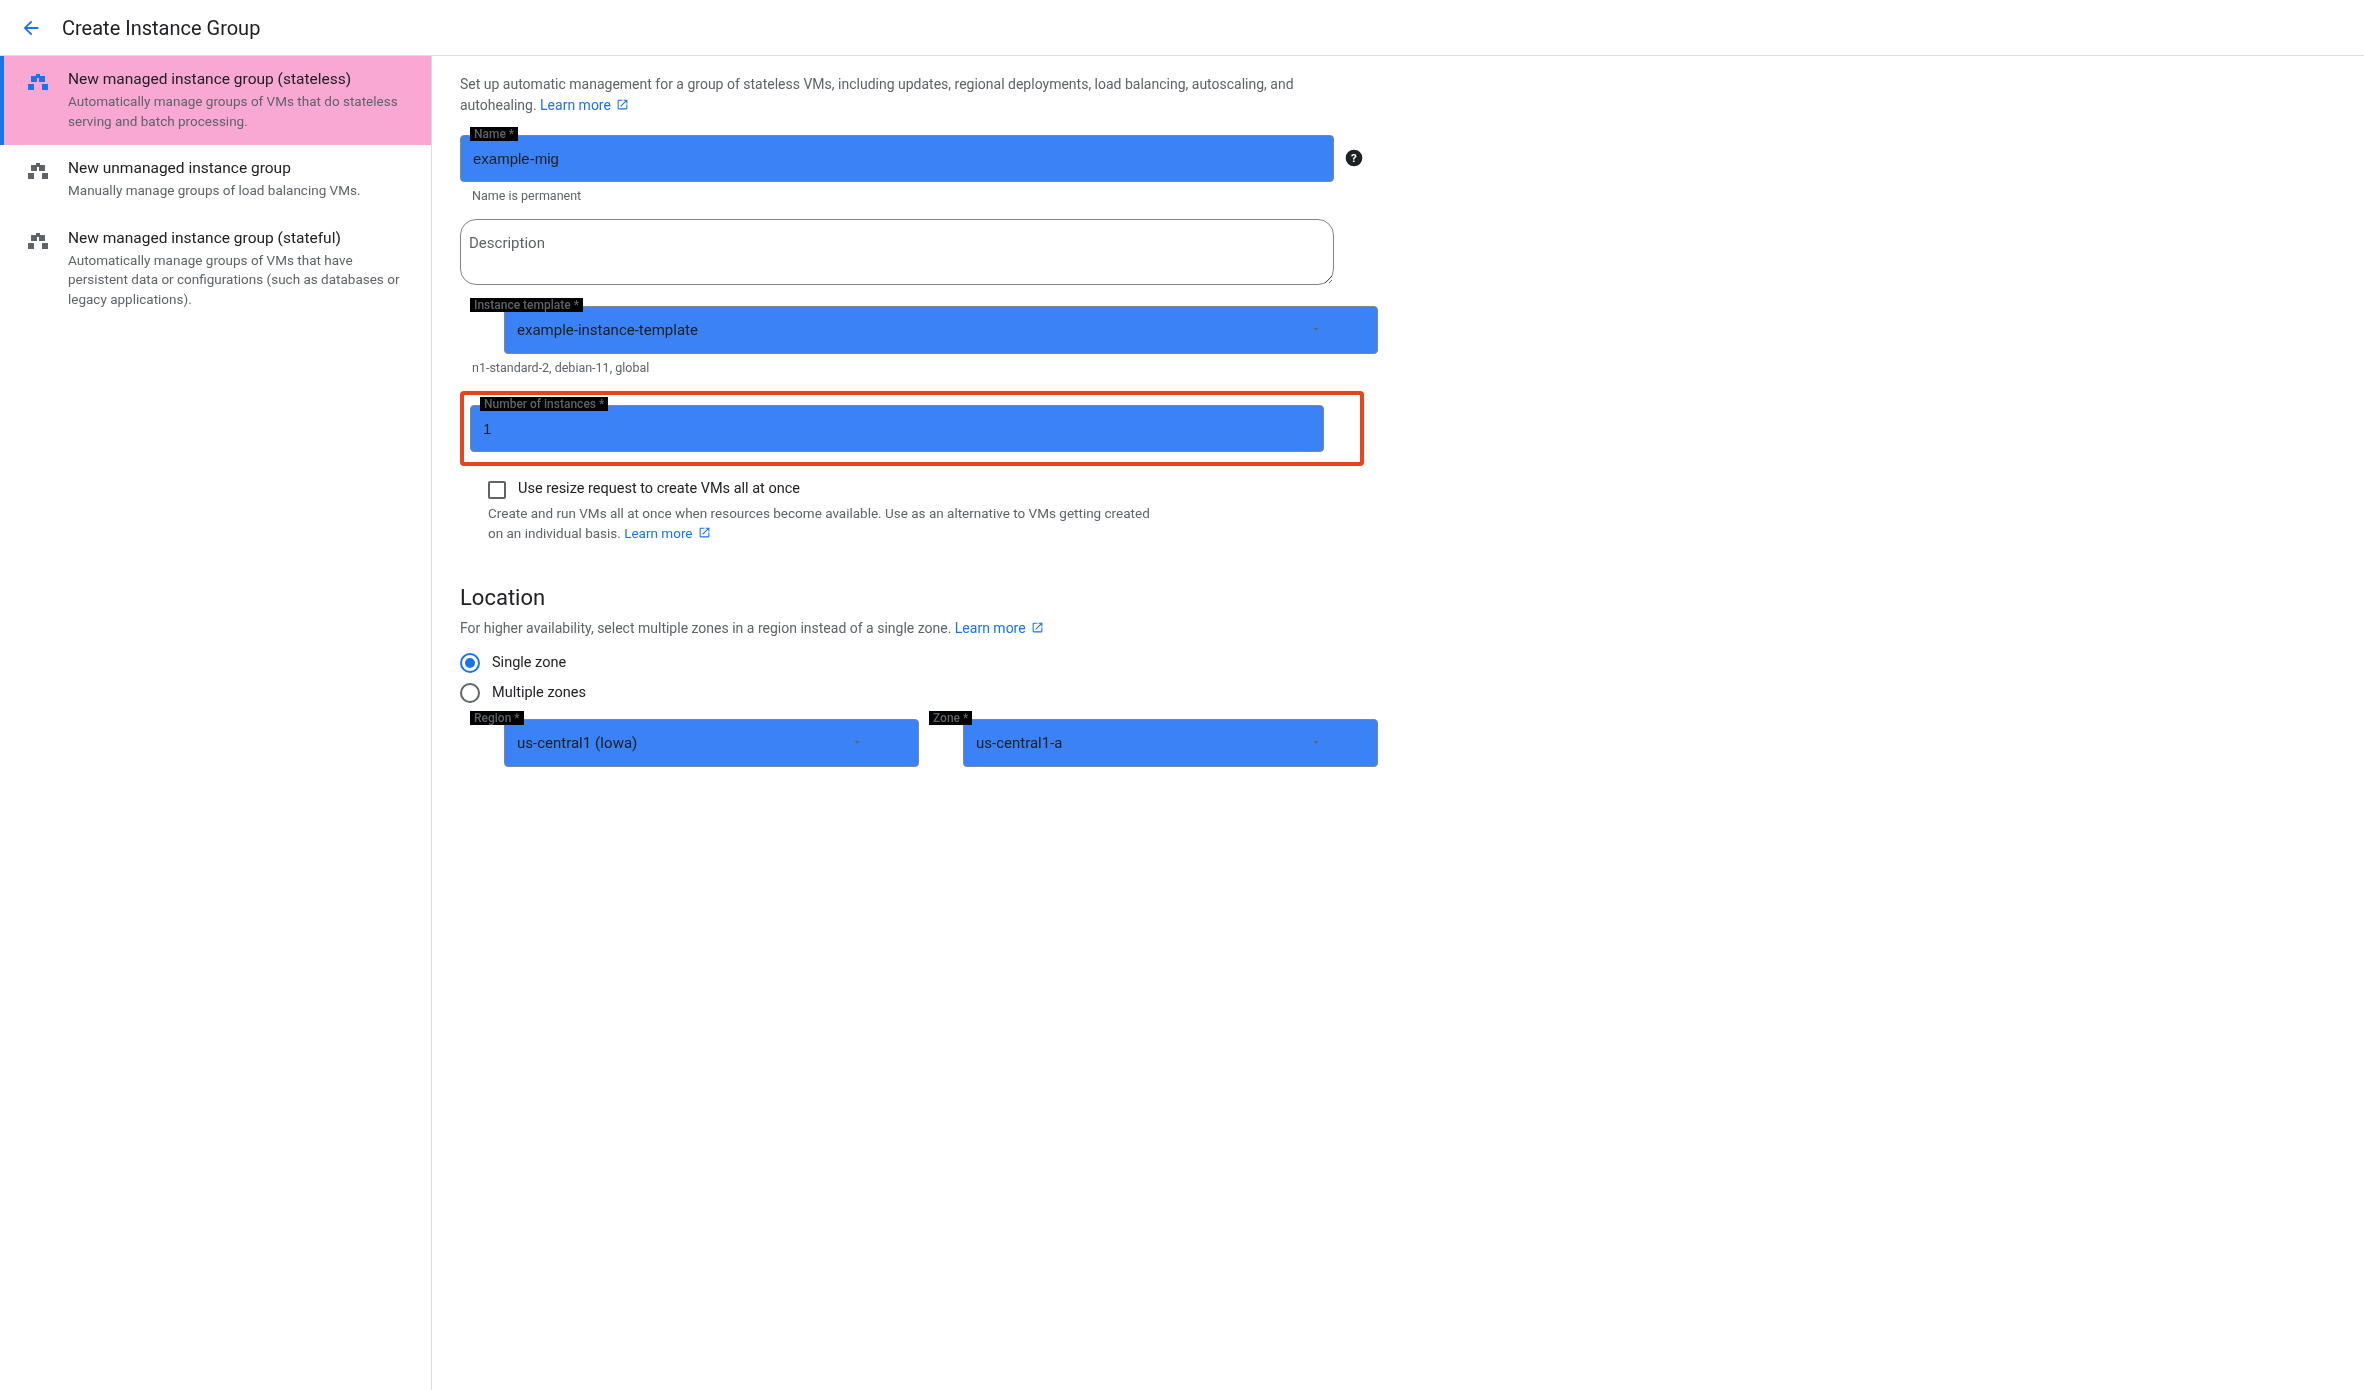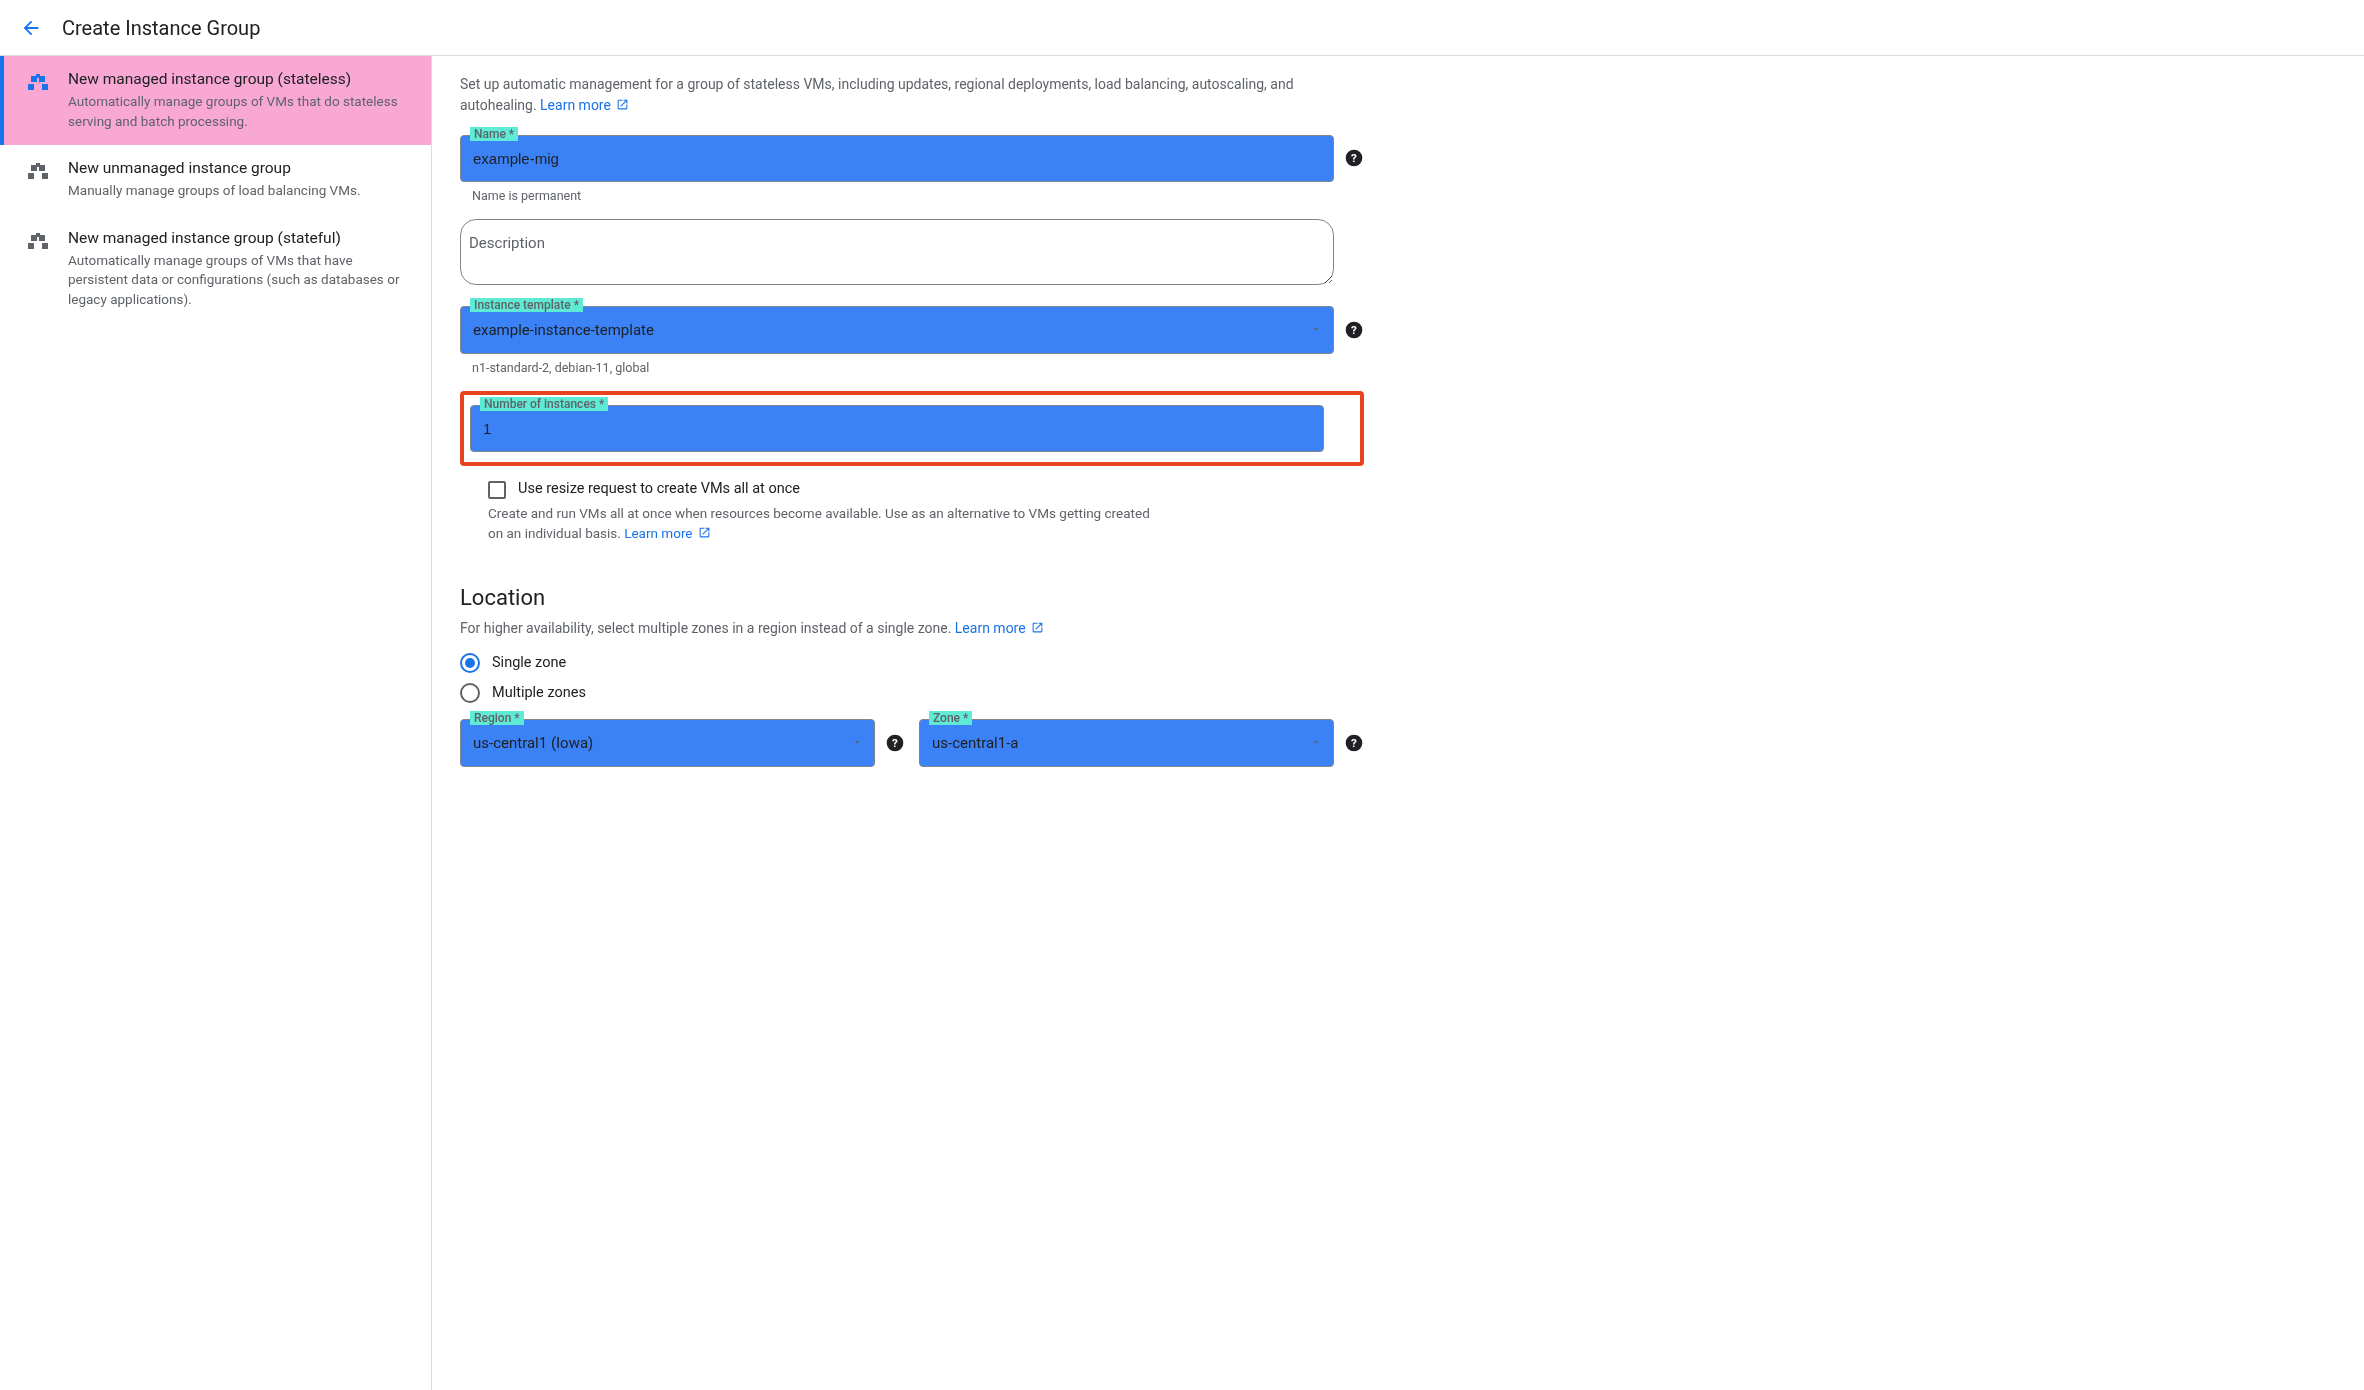--- a/index.html
+++ b/index.html
@@ -57,37 +57,37 @@
     max-width: 960px;
   }
   .intro { color:#5f6368; font-size:14px; line-height:1.5; margin-bottom:18px;}
   .link { color:#1a73e8; text-decoration:none; }
   .ext-icon { display:inline-block; vertical-align:middle; margin-left:2px;}
   .field-wrap { display:flex; align-items:center; gap:10px;}
   .input-outer { position:relative; flex:1; }
   .floating-label {
     position:absolute;
     top:-8px; left:10px;
-    background:#5eead4;
+    background:#000000;
     padding:0 4px;
     font-size:12px;
     color:#5f6368;
     font-weight:500;
     z-index:2;
   }
   .text-input, .select-input {
     width:100%;
     border:1px solid #80868b;
     border-radius:4px;
     padding: 14px 12px;
     font-size:15px;
     color:#202124;
     background:#3b82f6;
   }
-  .select-input { appearance:none; padding-right:29px; }
+  .select-input { appearance:none; padding-right:29px;margin-left:44px; }
   .select-caret {
     position:absolute; right:12px; top:50%; transform:translateY(-50%);
     pointer-events:none;
   }
   .help-icon {
     width:20px; height:20px;
     color:#5f6368;
     cursor:pointer;
     flex-shrink:0;
   }

